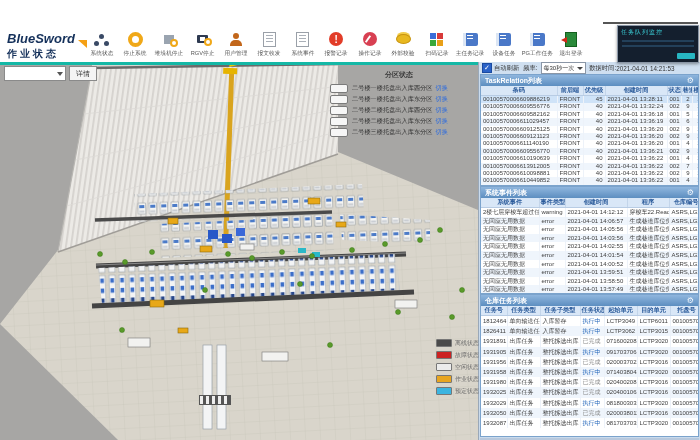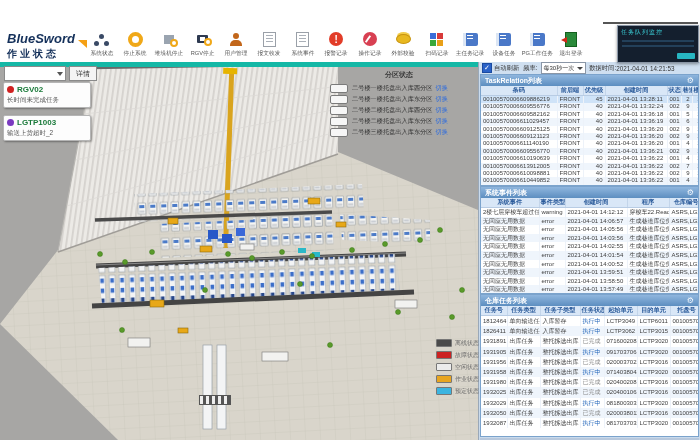--- a/index.html
+++ b/index.html
@@ -1,20 +1,20 @@
 <!DOCTYPE html>
 <html><head>
 <meta charset="utf-8">
 <style>
   html,body{margin:0;padding:0;}
   body{font-family:"Liberation Sans","DejaVu Sans",sans-serif;background:#888;}
   #app{position:relative;width:700px;height:440px;background:#ffffff;overflow:hidden;}
 
   
-  #topbar{position:absolute;left:0;top:0;width:700px;height:62px;background:#fff;border-bottom:5px solid #14b8a6;}
+  #topbar{position:absolute;left:0;top:0;width:700px;height:62px;background:#fff;border-bottom:3px solid #14b8a6;}
   #logo{position:absolute;left:7px;top:32px;width:76px;}
   #logo .l1{font-size:13px;font-weight:bold;font-style:italic;color:#14305a;line-height:13px;position:relative;}
   #logo .l1 .flag{position:absolute;right:-4px;top:-5px;width:0;height:0;border-left:9px solid transparent;border-top:8px solid #f5a014;}
   #logo .l2{font-size:10px;font-weight:bold;color:#14305a;letter-spacing:3px;margin-top:2px;}
   #toolbar{position:absolute;left:85px;top:31px;display:flex;}
   .tb-item{width:33.5px;display:flex;flex-direction:column;align-items:center;cursor:pointer;}
   .tb-item .ic{width:16px;height:16px;position:relative;display:flex;align-items:center;justify-content:center;}
   .tb-item .lb{font-size:6px;color:#555;margin-top:2px;white-space:nowrap;transform:scale(.95);}
   
   .icon-net{width:5px;height:5px;border-radius:50%;background:#3a4a66;box-shadow:-5px 7px 0 #3a4a66,5px 7px 0 #3a4a66;margin-top:-6px;}
@@ -318,34 +318,20 @@
     <div class="btn"></div>
   </div>
 
   <div id="dev-filter">
     <div class="sel">
         <span></span>
         <span class="arr"></span>
       </div>
     <div class="btn">详情</div>
   </div>
-  <div class="alert-card" style="top:82px;">
-    <div class="hd">
-        <span class="dot" style="background:#d02020"></span>
-        <span>RGV02</span>
-      </div>
-    <div class="bd">长时间未完成任务</div>
-  </div>
-  <div class="alert-card" style="top:115px;">
-    <div class="hd">
-        <span class="dot" style="background:#7a3ac0"></span>
-        <span>LGTP1003</span>
-      </div>
-    <div class="bd">输送上货超时_2</div>
-  </div>
 
   <div id="zone-panel">
     <div class="zt">分区状态</div>
     <div class="zone-row">
         <span class="chk"></span>
         <span class="zl">二号楼一楼托盘出入库西分区</span>
         <span class="zk">切换</span>
       </div>
     <div class="zone-row">
         <span class="chk"></span>

